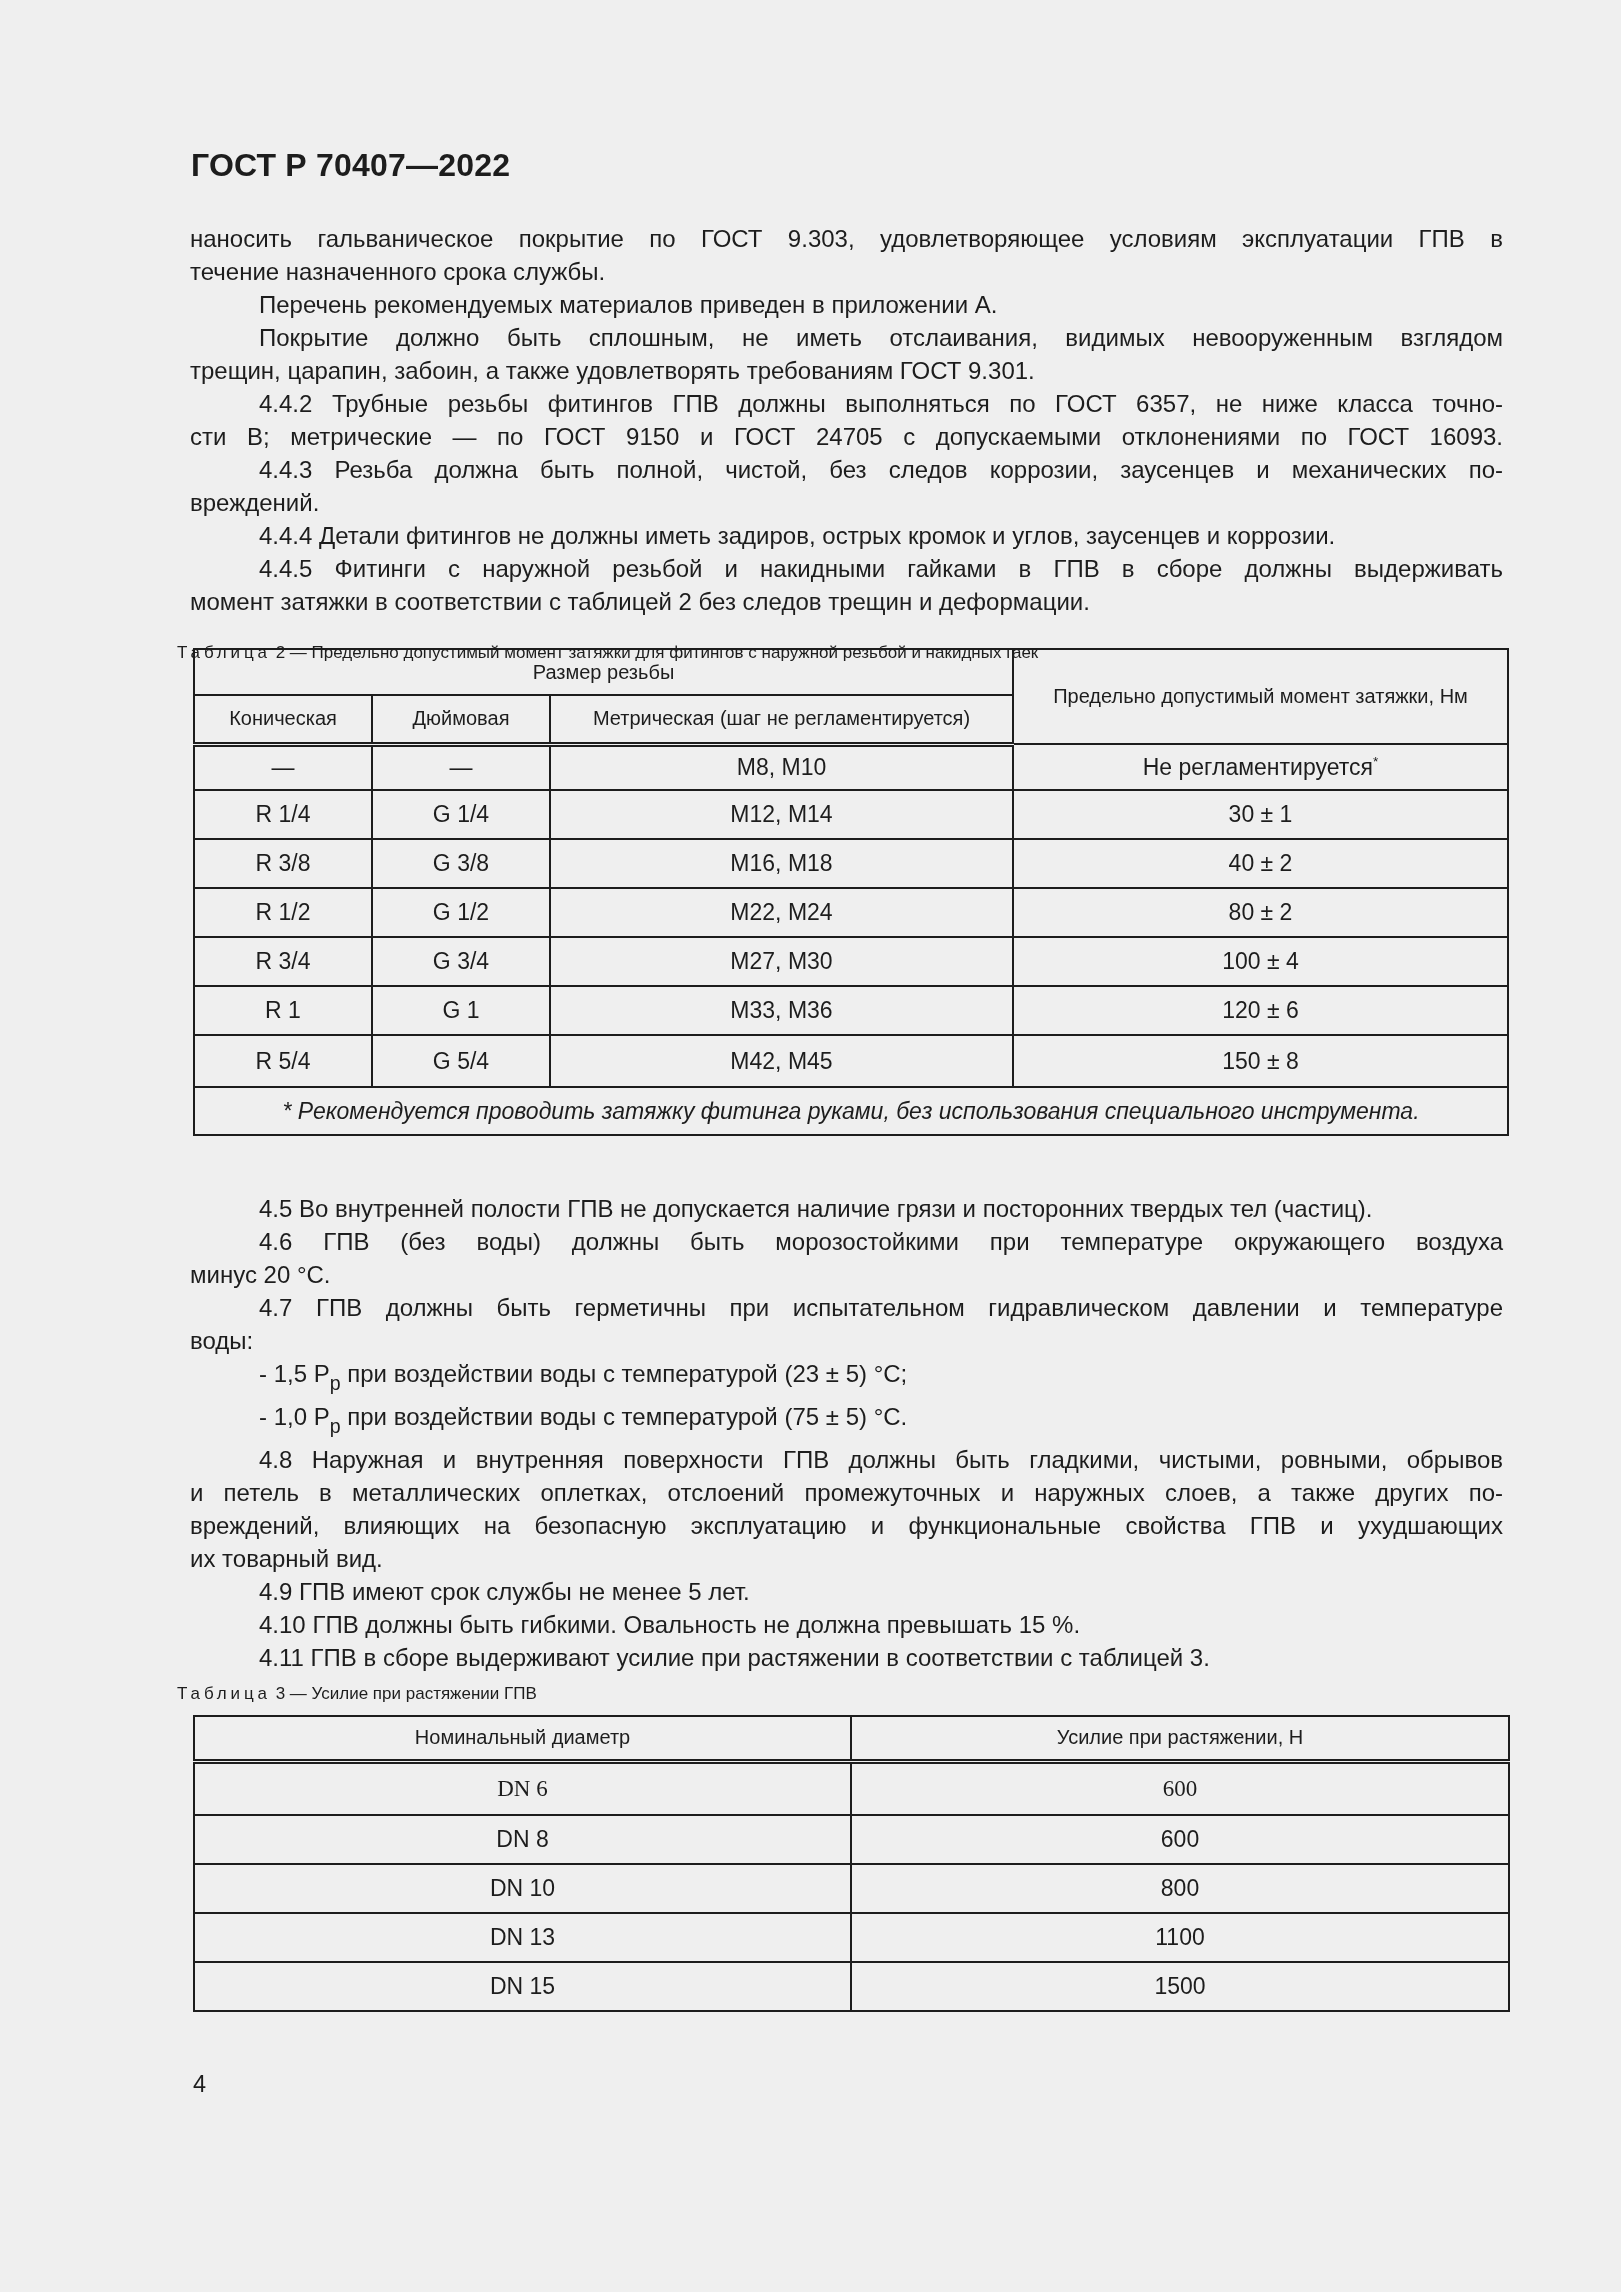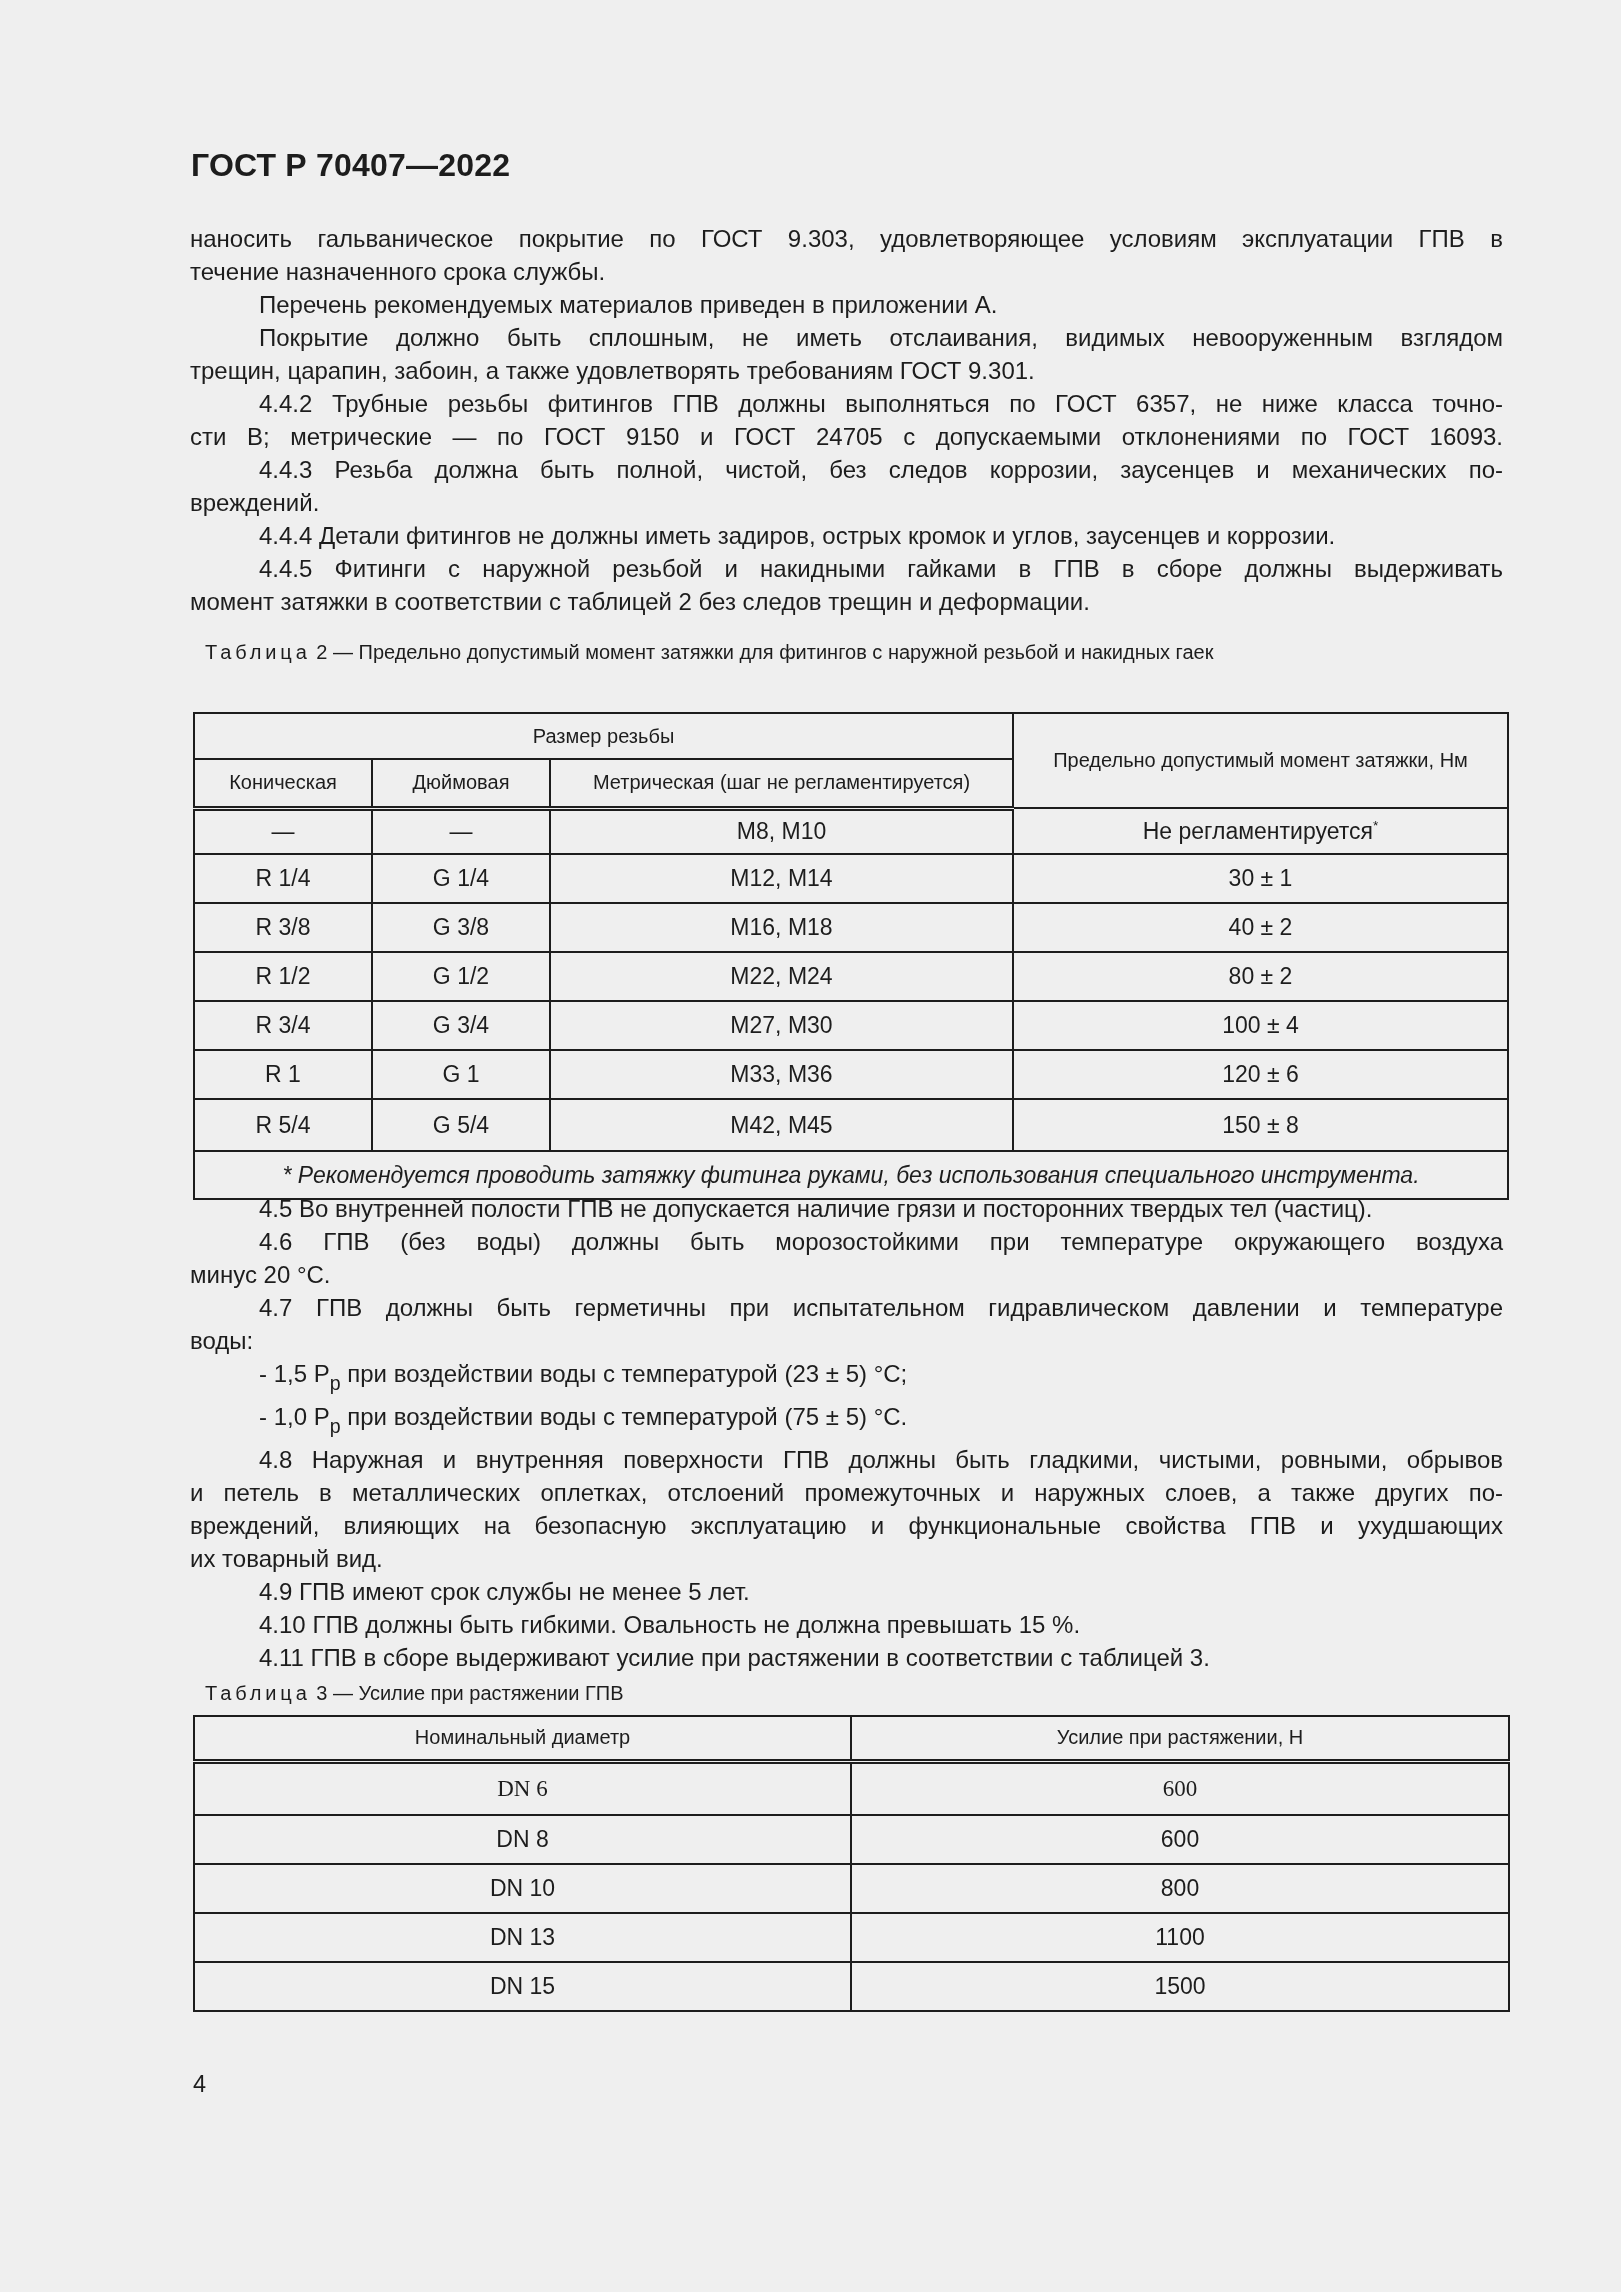--- a/index.html
+++ b/index.html
@@ -18,22 +18,22 @@
   }
   .para {
     position: absolute; left: 190px; width: 1313px;
     font-size: 24px; line-height: 33px;
     text-align: justify;
   }
   .para .line { display: block; white-space: nowrap; }
   .para .line.just { text-align: justify; text-align-last: justify; white-space: normal; }
   .indent { padding-left: 69px; }
   .caption {
-    position: absolute; left: 205px;
-    font-size: 20px; line-height: 27.4px;
+    position: absolute; left: 177px;
+    font-size: 17px; line-height: 27.4px;
     white-space: nowrap;
   }
   .caption .spaced { letter-spacing: 3.9px; }
   table.gost {
     position: absolute; left: 193px;
     width: 1314px;
     border-collapse: collapse;
     border: 2.9px solid #1d1d1d;
     font-size: 23px;
     table-layout: fixed;
@@ -67,21 +67,21 @@
   <span class="line">вреждений.</span>
   <span class="line indent">4.4.4 Детали фитингов не должны иметь задиров, острых кромок и углов, заусенцев и коррозии.</span>
   <span class="line just indent">4.4.5 Фитинги с наружной резьбой и накидными гайками в ГПВ в сборе должны выдерживать</span>
   <span class="line">момент затяжки в соответствии с таблицей 2 без следов трещин и деформации.</span>
 </div>
 
 <div class="caption" style="top:639px;">
   <span class="spaced">Таблица</span><span> 2 — Предельно допустимый момент затяжки для фитингов с наружной резьбой и накидных гаек</span>
 </div>
 
-<table class="gost" style="top:712px;">
+<table class="gost" style="top:648px;">
   <colgroup>
     <col style="width:178px">
       <col style="width:178px">
       <col style="width:463px">
       <col style="width:495px">
   </colgroup>
   <tbody>
       <tr style="height:46px;">
     <th colspan="3">Размер резьбы</th>
     <th rowspan="2">Предельно допустимый момент затяжки, Нм</th>

